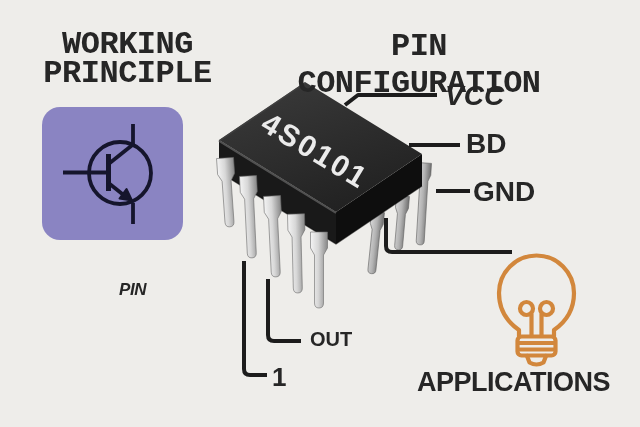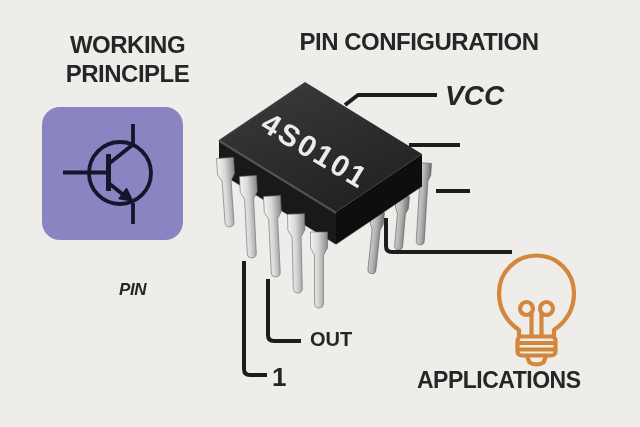--- a/index.html
+++ b/index.html
@@ -4,21 +4,21 @@
 <style>
   html,body{margin:0;padding:0;background:#eeedea;}
   .canvas{
     position:relative;width:640px;height:427px;overflow:hidden;
     background:#eeedea;
     font-family:"Liberation Sans",sans-serif;
   }
   .label{
     position:absolute;color:#262626;font-weight:bold;white-space:nowrap;
   }
-  .h1{font-size:24px;letter-spacing:-.5px;}
+  .h1{font-size:32px;letter-spacing:-.5px;font-family:Liberation Mono, monospace;}
   .pinlbl{font-size:28px;}
   .center{text-align:center;white-space:normal;}
   .purple-box{
     position:absolute;left:42px;top:107px;width:141px;height:133px;
     border-radius:18px;background:#8a84c2;
   }
   .purple-box svg{position:absolute;inset:0;}
   .bulb{position:absolute;left:494px;top:252px;}
   .scene{position:absolute;left:0;top:0;}
 </style>
@@ -83,23 +83,25 @@
     <div>WORKING</div>
     <div>PRINCIPLE</div>
   </div>
 
   <div class="label h1 center" style="left:291px;top:28px;width:256px;">PIN CONFIGURATION</div>
 
   <div class="label center" style="left:30px;top:276px;width:205px;font-size:17px;line-height:27px;letter-spacing:-.5px;font-style:italic;">
     <div>PIN</div>
   </div>
 
-  <div class="label" style="left:417px;top:367px;font-size:23px;letter-spacing:-.5px;">APPLICATIONS</div>
+  <div class="label" style="left:417px;top:367px;font-size:27px;letter-spacing:-.5px;">APPLICATIONS</div>
 
   <div class="label pinlbl" style="left:445px;top:80px;font-style:italic;">VCC</div>
+  <div class="label pinlbl" style="left:466px;top:128px;">BD</div>
+  <div class="label pinlbl" style="left:473px;top:176px;">GND</div>
   <div class="label" style="left:310px;top:328px;font-size:20px;">OUT</div>
   <div class="label" style="left:272px;top:362px;font-size:26px;">1</div>
 
   <div class="purple-box">
     <svg width="141" height="133" viewBox="0 0 141 133">
       <g stroke="#15152c" stroke-width="3.8" fill="none">
         <circle cx="78" cy="66" r="31"></circle>
         <path d="M21,65.5 H66.5"></path>
         <path d="M66.5,47 V84" stroke-width="5"></path>
         <path d="M66.5,57 L91,37.5"></path>

